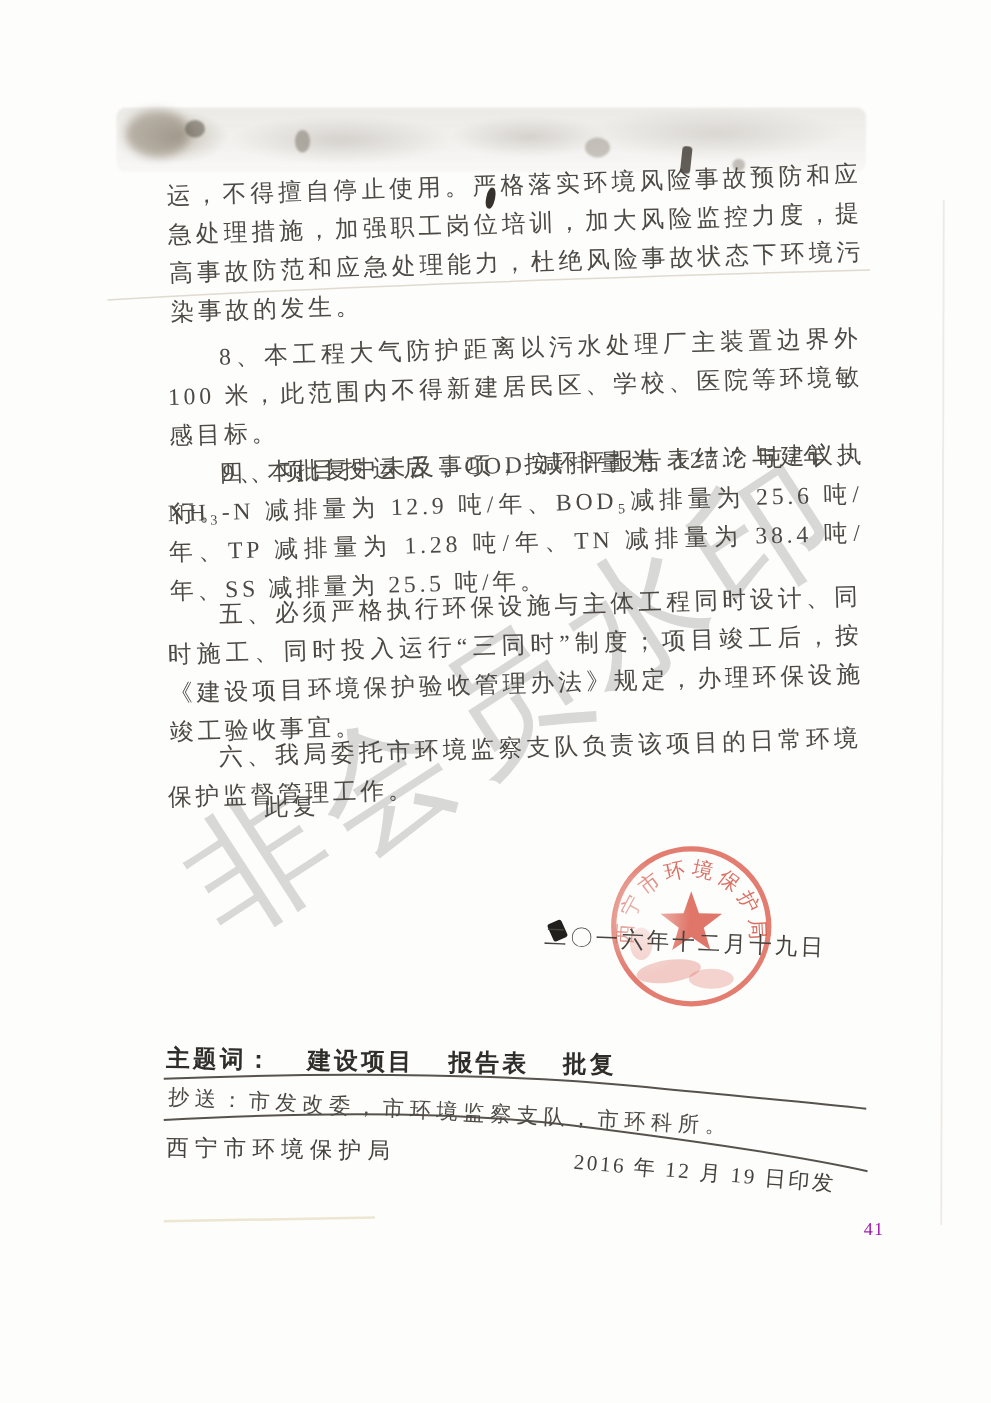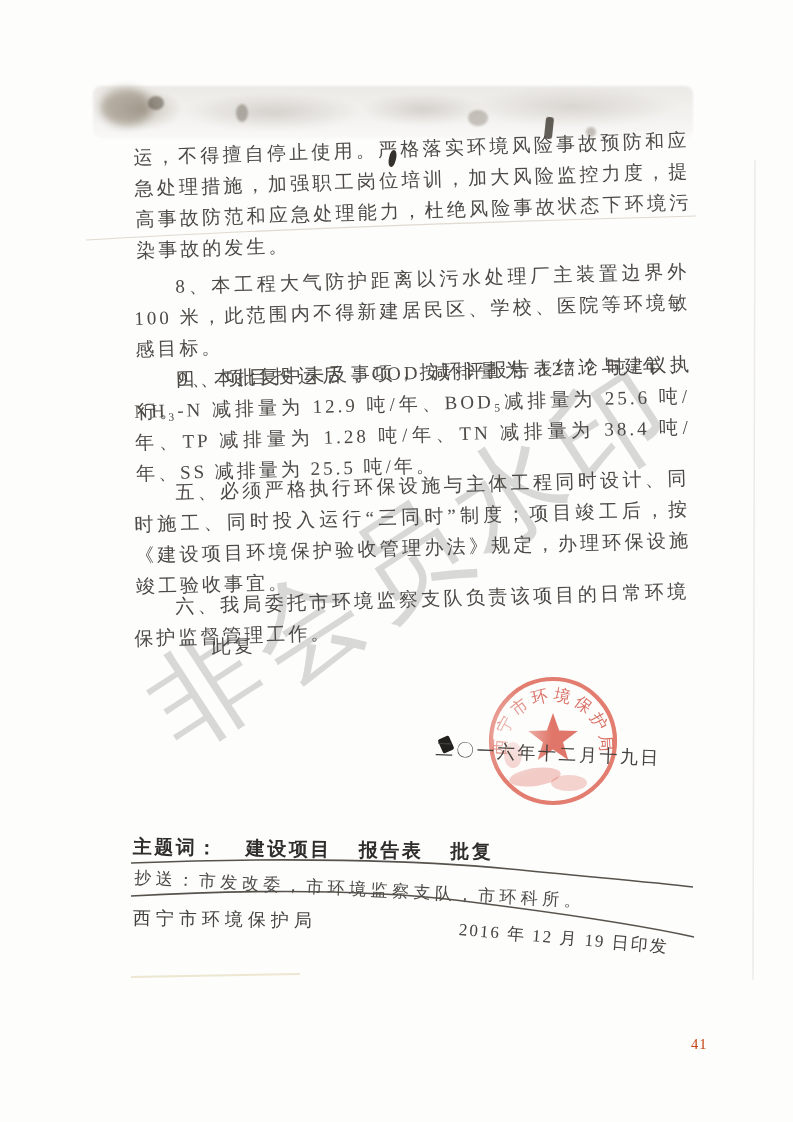--- a/index.html
+++ b/index.html
@@ -75,21 +75,21 @@
   }
   .issuer{
     left:133px;top:906px;font-size:18px;letter-spacing:5px;color:#45423d;
     transform:rotate(.8deg);transform-origin:0 0;
   }
   .printdate{
     left:460px;top:918px;font-size:17px;letter-spacing:2px;color:#45423d;
     transform:rotate(4.8deg);transform-origin:0 0;
   }
   .page-number{
-    position:absolute;left:691px;top:1036px;font-size:14.5px;color:#c2410c;letter-spacing:1px;
+    position:absolute;left:691px;top:976px;font-size:14.5px;color:#a21caf;letter-spacing:1px;
   }
 </style>
 </head>
 <body>
 
 <div class="page">
 
   <div class="noise-band"></div>
   <div class="smudge sm1"></div>
   <div class="smudge sm2"></div>

